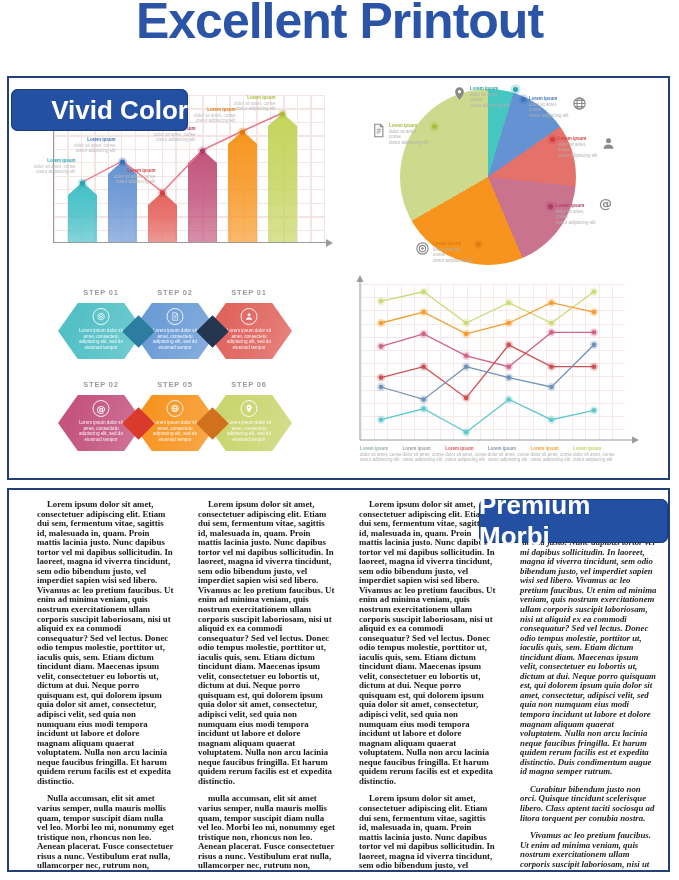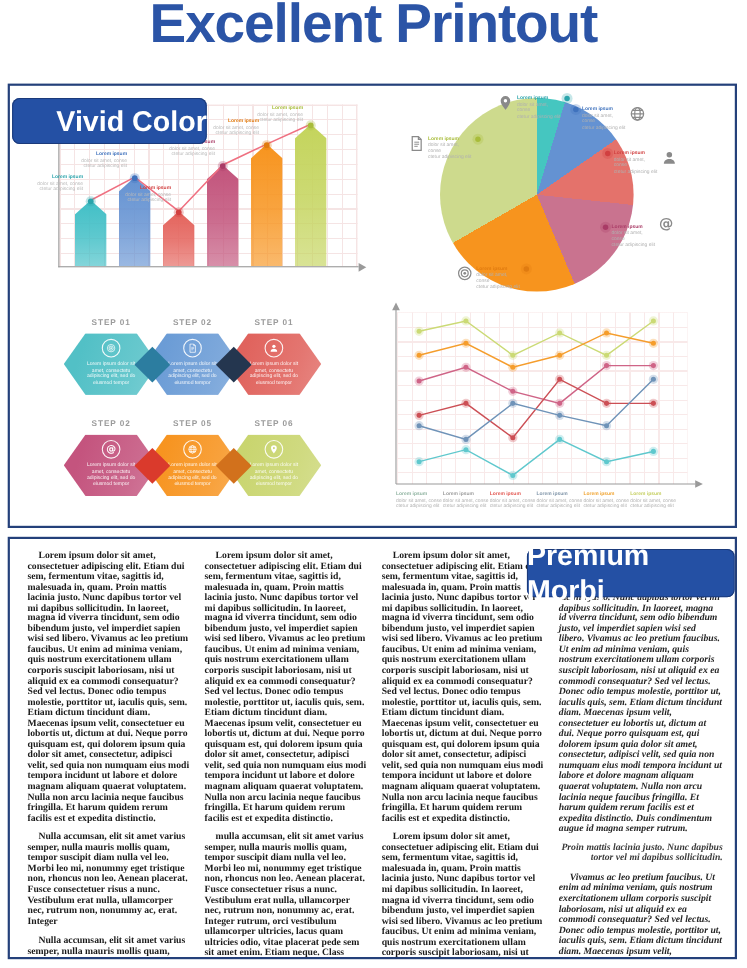--- a/index.html
+++ b/index.html
@@ -56,21 +56,21 @@
                      repeating-linear-gradient(to bottom,#f6e2e2 0 1px,transparent 1px 13.2px);}
   .line-svg{position:absolute;left:341px;top:198px;overflow:visible;}
   .line-xlabels{position:absolute;left:341px;top:368px;width:292px;height:26px;}
   .line-xlabels .grp{position:absolute;width:42px;font-size:4.5px;line-height:5.6px;color:#b0b0b0;}
   .line-xlabels .grp .t{font-weight:bold;}
 
   
   .cols{position:absolute;left:16px;top:10px;width:632px;display:flex;gap:12px;}
   .col{width:149px;font-family:"Liberation Serif",serif;font-size:8.8px;line-height:9.55px;
     color:#1b1b1b;font-weight:bold;text-align:left;}
-  .col p{margin:0 0 8px 0;text-indent:10px;}
+  .col p{margin:0 0 8px 12px;text-indent:10px;}
   .col.italic{font-style:italic;color:#252525;}
   .col p.right{text-align:right;text-indent:0;color:#3a3a3a;}
 </style>
 </head>
 <body>
 
 <div class="page">
   <h1 class="page-title">Excellent Printout</h1>
 
   <section class="panel vivid">
@@ -390,21 +390,21 @@
         <div class="col">
           <p>Lorem ipsum dolor sit amet, consectetuer adipiscing elit. Etiam dui sem, fermentum vitae, sagittis id, malesuada in, quam. Proin mattis lacinia justo. Nunc dapibus tortor vel mi dapibus sollicitudin. In laoreet, magna id viverra tincidunt, sem odio bibendum justo, vel imperdiet sapien wisi sed libero. Vivamus ac leo pretium faucibus. Ut enim ad minima veniam, quis nostrum exercitationem ullam corporis suscipit laboriosam, nisi ut aliquid ex ea commodi consequatur? Sed vel lectus. Donec odio tempus molestie, porttitor ut, iaculis quis, sem. Etiam dictum tincidunt diam. Maecenas ipsum velit, consectetuer eu lobortis ut, dictum at dui. Neque porro quisquam est, qui dolorem ipsum quia dolor sit amet, consectetur, adipisci velit, sed quia non numquam eius modi tempora incidunt ut labore et dolore magnam aliquam quaerat voluptatem. Nulla non arcu lacinia neque faucibus fringilla. Et harum quidem rerum facilis est et expedita distinctio.</p>
           <p>mulla accumsan, elit sit amet varius semper, nulla mauris mollis quam, tempor suscipit diam nulla vel leo. Morbi leo mi, nonummy eget tristique non, rhoncus non leo. Aenean placerat. Fusce consectetuer risus a nunc. Vestibulum erat nulla, ullamcorper nec, rutrum non, nonummy ac, erat. Integer rutrum, orci vestibulum ullamcorper ultricies, lacus quam ultricies odio, vitae placerat pede sem sit amet enim. Etiam neque. Class aptent taciti sociosqu ad litora torquent per conubia nostra, per inceptos hymenaeos. Integer vulputate sem a nibh rutrum consequat. Cum sociis natoque penatibus et magnis dis parturient montes, nascetur ridiculus mus. Mauris tincidunt sem sed arcu. Integer in sapien. Aliquam id dolor. Etiam quis quam. Maecenas sollicitudin. Morbi leo mi, nonummy eget tristique non</p>
         </div>
         <div class="col">
           <p>Lorem ipsum dolor sit amet, consectetuer adipiscing elit. Etiam dui sem, fermentum vitae, sagittis id, malesuada in, quam. Proin mattis lacinia justo. Nunc dapibus tortor vel mi dapibus sollicitudin. In laoreet, magna id viverra tincidunt, sem odio bibendum justo, vel imperdiet sapien wisi sed libero. Vivamus ac leo pretium faucibus. Ut enim ad minima veniam, quis nostrum exercitationem ullam corporis suscipit laboriosam, nisi ut aliquid ex ea commodi consequatur? Sed vel lectus. Donec odio tempus molestie, porttitor ut, iaculis quis, sem. Etiam dictum tincidunt diam. Maecenas ipsum velit, consectetuer eu lobortis ut, dictum at dui. Neque porro quisquam est, qui dolorem ipsum quia dolor sit amet, consectetur, adipisci velit, sed quia non numquam eius modi tempora incidunt ut labore et dolore magnam aliquam quaerat voluptatem. Nulla non arcu lacinia neque faucibus fringilla. Et harum quidem rerum facilis est et expedita distinctio.</p>
           <p>Lorem ipsum dolor sit amet, consectetuer adipiscing elit. Etiam dui sem, fermentum vitae, sagittis id, malesuada in, quam. Proin mattis lacinia justo. Nunc dapibus tortor vel mi dapibus sollicitudin. In laoreet, magna id viverra tincidunt, sem odio bibendum justo, vel imperdiet sapien wisi sed libero. Vivamus ac leo pretium faucibus. Ut enim ad minima veniam, quis nostrum exercitationem ullam corporis suscipit laboriosam, nisi ut aliquid ex ea commodi consequatur? Sed vel lectus. Donec odio tempus molestie, porttitor ut, iaculis quis, sem. Etiam dictum tincidunt diam. Maecenas ipsum velit, consectetuer eu lobortis ut, dictum at dui. Neque porro quisquam est, qui dolorem ipsum quia dolor sit amet, consectetur, adipisci velit, sed quia non numquam eius modi tempora incidunt ut</p>
         </div>
         <div class="col italic">
           <p>Lorem ipsum dolor sit amet, consectetuer adipiscing elit. Etiam dui sem, fermentum vitae, sagittis id, malesuada in, quam. Proin mattis lacinia justo. Nunc dapibus tortor vel mi dapibus sollicitudin. In laoreet, magna id viverra tincidunt, sem odio bibendum justo, vel imperdiet sapien wisi sed libero. Vivamus ac leo pretium faucibus. Ut enim ad minima veniam, quis nostrum exercitationem ullam corporis suscipit laboriosam, nisi ut aliquid ex ea commodi consequatur? Sed vel lectus. Donec odio tempus molestie, porttitor ut, iaculis quis, sem. Etiam dictum tincidunt diam. Maecenas ipsum velit, consectetuer eu lobortis ut, dictum at dui. Neque porro quisquam est, qui dolorem ipsum quia dolor sit amet, consectetur, adipisci velit, sed quia non numquam eius modi tempora incidunt ut labore et dolore magnam aliquam quaerat voluptatem. Nulla non arcu lacinia neque faucibus fringilla. Et harum quidem rerum facilis est et expedita distinctio. Duis condimentum augue id magna semper rutrum.</p>
-          <p class="right">Proin mattis lacinia justo. Nunc dapibus tortor vel mi dapibus sollicitudin.</p>
+          <p>Curabitur bibendum justo non orci. Quisque tincidunt scelerisque libero. Class aptent taciti sociosqu ad litora torquent per conubia nostra.</p>
           <p>Vivamus ac leo pretium faucibus. Ut enim ad minima veniam, quis nostrum exercitationem ullam corporis suscipit laboriosam, nisi ut aliquid ex ea commodi consequatur? Sed vel lectus. Donec odio tempus molestie, porttitor ut, iaculis quis, sem. Etiam dictum tincidunt diam. Maecenas ipsum velit, consectetuer eu lobortis ut, dictum at dui. Neque porro quisquam est, qui dolorem ipsum quia dolor sit amet, consectetur, adipisci velit, sed quia non numquam eius modi tempora incidunt ut labore</p>
         </div>
       </div>
     <div class="badge badge-premium">
       <span>Premium Morbi</span>
     </div>
   </section>
 </div>
 
 </body></html>

